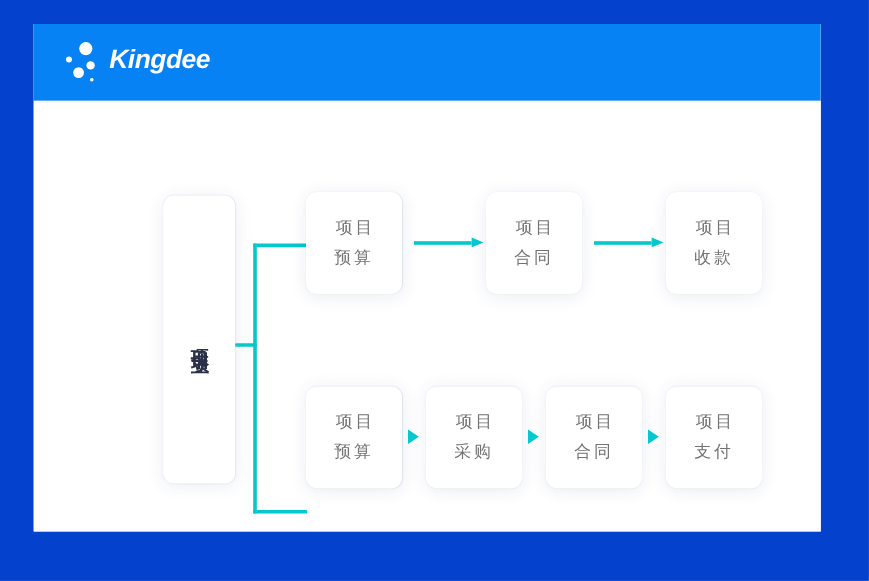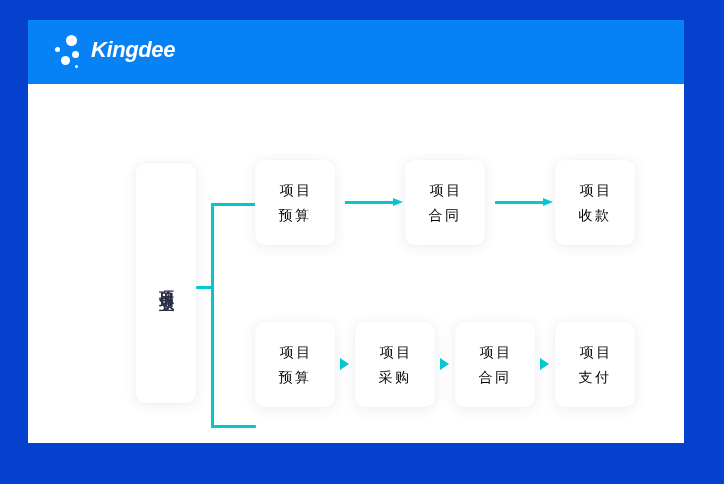--- a/index.html
+++ b/index.html
@@ -99,21 +99,21 @@
     border-radius: 9px;
     box-shadow: 0 2px 14px rgba(31, 56, 120, 0.09),
                 0 0 1px rgba(31, 56, 120, 0.10);
     display: flex;
     align-items: center;
     justify-content: center;
   }
 
   .node-label {
     font-family: "DejaVu Sans", "Liberation Sans", sans-serif;
-    color: #000000;
+    color: #737373;
     font-size: 14px;
     line-height: 25px;
     text-align: center;
     letter-spacing: 2.5px;
     white-space: pre-line;
     text-indent: 2.5px;
   }
 
   
   .node-root {

